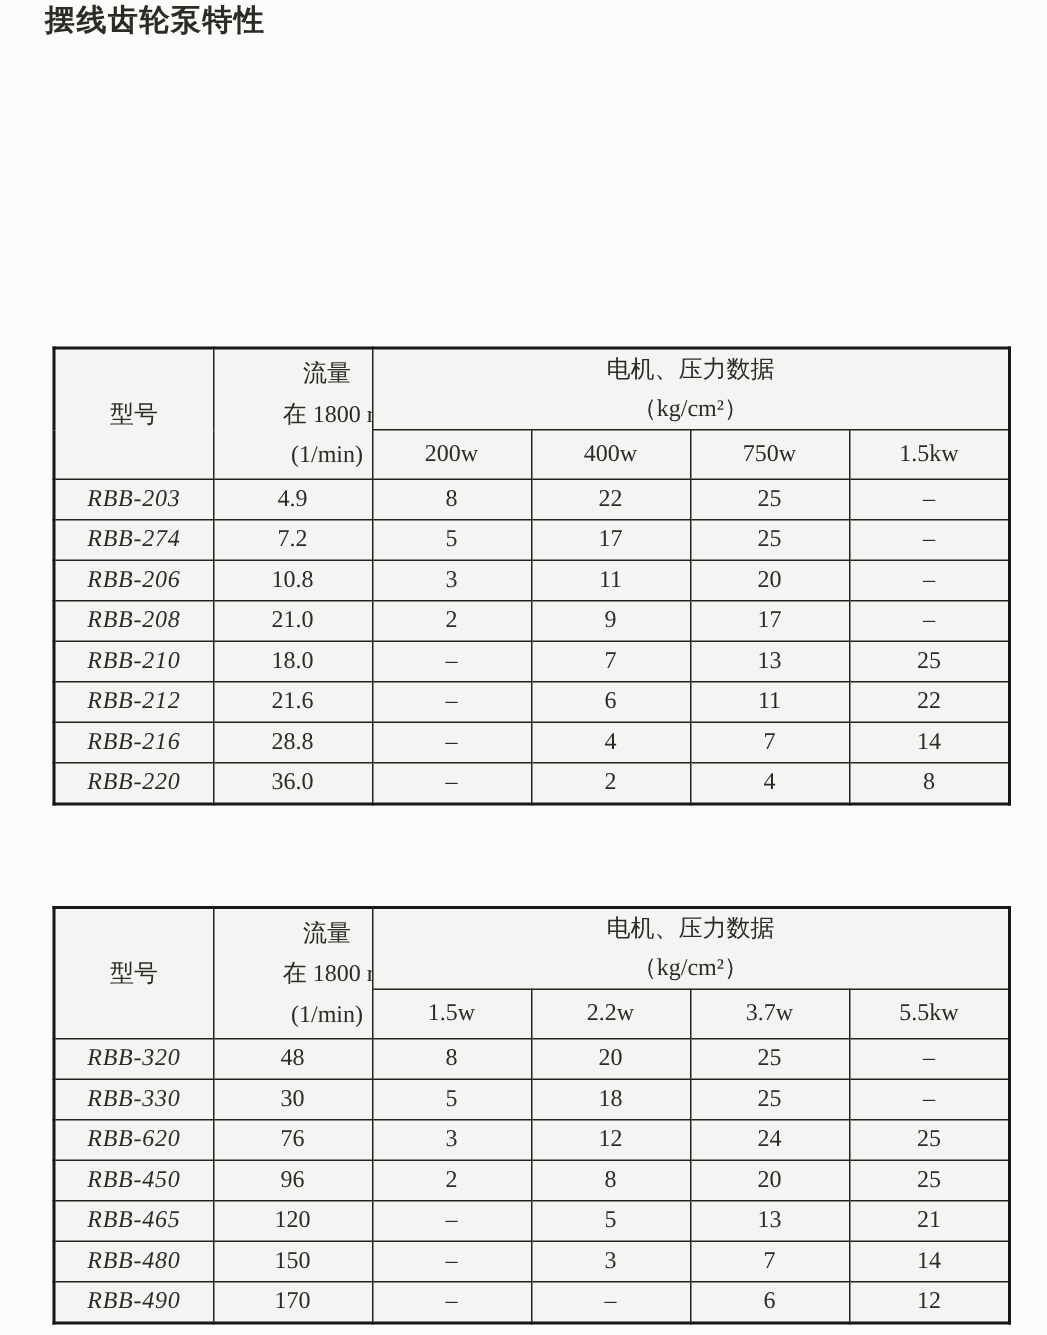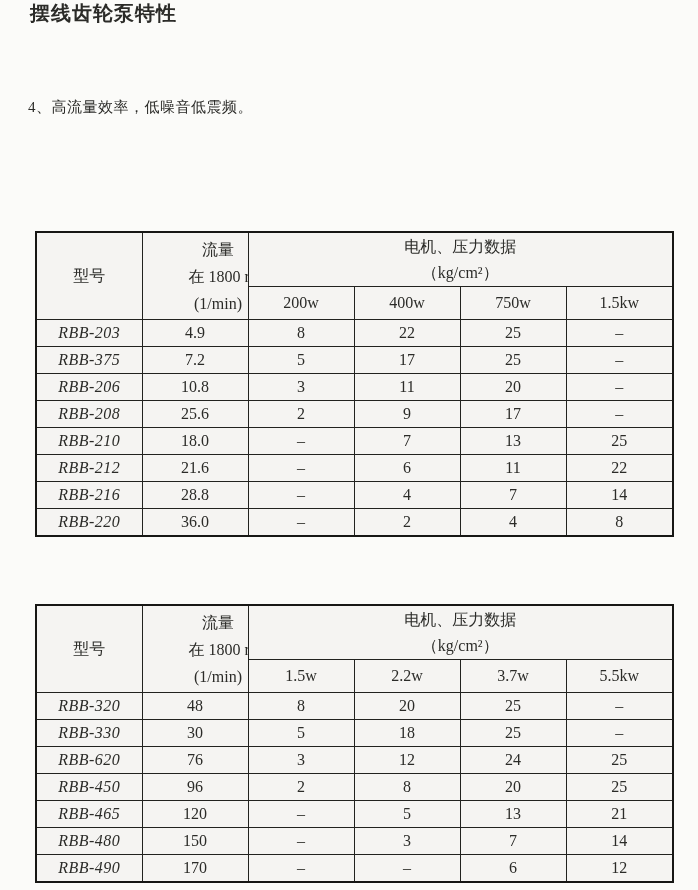--- a/index.html
+++ b/index.html
@@ -62,21 +62,20 @@
   .th-multiline div { line-height: 27px; white-space: nowrap; padding-left: 46px; }
   .motor-head div { line-height: 26px; }
   .model-cell { letter-spacing: 0.5px; font-style: italic; }
 </style>
 </head>
 <body>
 
 <h1 class="page-title">摆线齿轮泵特性</h1>
 
 <div class="bullets">
-  <div class="bullet-line">4、高流量效率，低噪音低震频。</div>
 </div>
 
 <table class="spec-table t1">
   <colgroup>
     <col style="width:106px">
       <col style="width:106px">
       <col style="width:106px">
     <col style="width:106px">
       <col style="width:106px">
       <col style="width:107px">
@@ -104,38 +103,38 @@
   <tbody>
       <tr>
         <td class="model-cell">RBB-203</td>
         <td>4.9</td>
         <td>8</td>
         <td>22</td>
         <td>25</td>
         <td>–</td>
       </tr>
       <tr>
-        <td class="model-cell">RBB-375</td>
+        <td class="model-cell">RBB-274</td>
         <td>7.2</td>
         <td>5</td>
         <td>17</td>
         <td>25</td>
         <td>–</td>
       </tr>
       <tr>
         <td class="model-cell">RBB-206</td>
         <td>10.8</td>
         <td>3</td>
         <td>11</td>
         <td>20</td>
         <td>–</td>
       </tr>
       <tr>
         <td class="model-cell">RBB-208</td>
-        <td>25.6</td>
+        <td>21.0</td>
         <td>2</td>
         <td>9</td>
         <td>17</td>
         <td>–</td>
       </tr>
       <tr>
         <td class="model-cell">RBB-210</td>
         <td>18.0</td>
         <td>–</td>
         <td>7</td>

